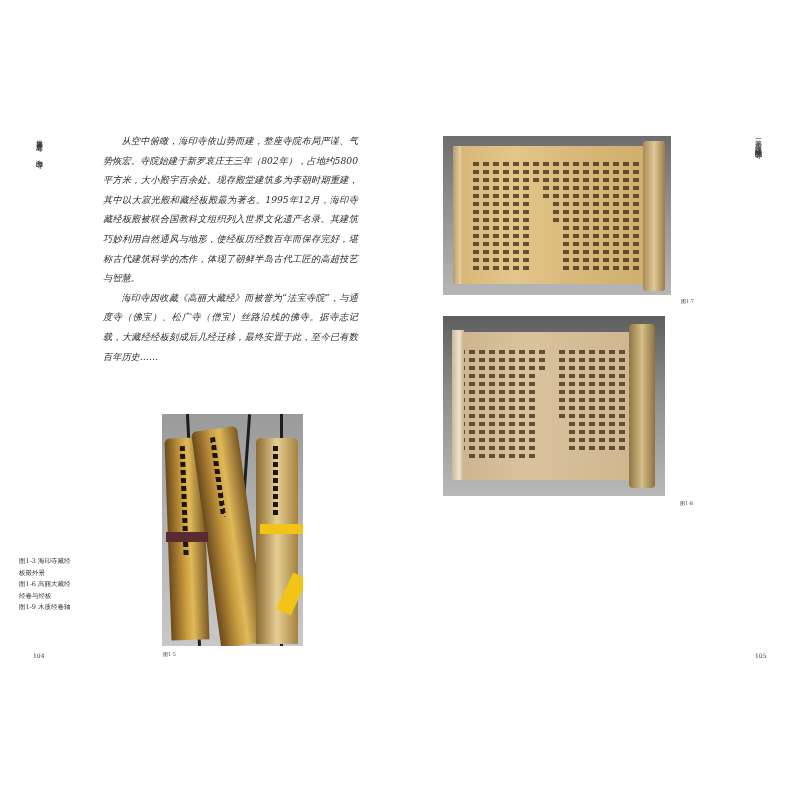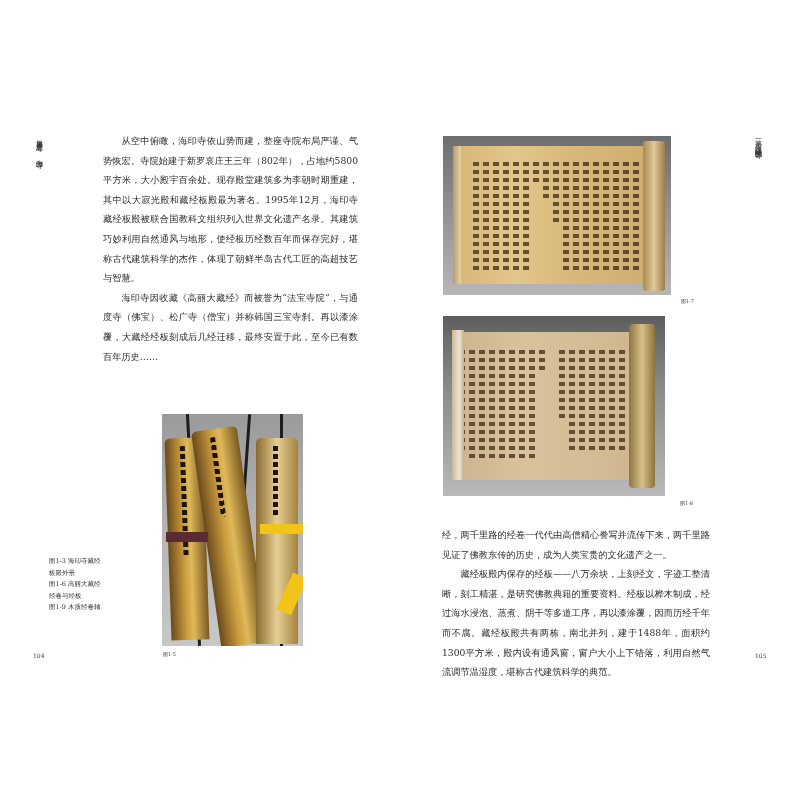--- a/index.html
+++ b/index.html
@@ -6,29 +6,29 @@
     body { width:800px; height:800px; background:#ffffff; position:relative; overflow:hidden;
            font-family:"DejaVu Serif", serif; color:#222; }
     .page { position:absolute; top:0; height:800px; }
     .left { left:0; width:400px; }
     .right { left:400px; width:400px; }
 
     .running-head { position:absolute; writing-mode:vertical-rl; font-size:7px; letter-spacing:1px; color:#333; }
     .lh { left:34px; top:134px; }
     .rh { left:353px; top:134px; }
 
-    .body-text { position:absolute; font-size:9.2px; line-height:19.6px; color:#2a2a2a; text-align:justify; }
+    .body-text { position:absolute; font-size:9.2px; line-height:19.6px; color:#2a2a2a; text-align:justify;font-style:italic; }
     .body-text p { margin:0; text-indent:2em; }
     .lt { left:103px; top:131px; width:255px; }
     .rt { left:42px; top:525px; width:268px; }
 
     .photo { position:absolute; overflow:hidden; }
     .fig-caption-tag { position:absolute; font-size:5px; color:#444; }
 
-    .side-caption { position:absolute; left:49px; top:556px; width:56px; font-size:6.5px; line-height:11.6px; color:#333; }
+    .side-caption { position:absolute; left:19px; top:556px; width:56px; font-size:6.5px; line-height:11.6px; color:#333; }
     .folio { position:absolute; font-size:6px; color:#333; }
 
     
     .scroll1 { left:43px; top:136px; width:228px; height:159px;
       background:linear-gradient(#6d6d6d,#8c8c8c 40%,#b7b7b7); }
     .scroll1 .paper { position:absolute; left:14px; top:10px; width:190px; height:138px;
       background:linear-gradient(90deg,#d7b778,#e3c68a 30%,#d9b97b 60%,#cfae6e); }
     .scroll1 .roll { position:absolute; right:6px; top:5px; width:22px; height:150px;
       background:linear-gradient(90deg,#a88a55,#e2c99a 50%,#9b7e4a); border-radius:3px; }
     .scroll1 .lroll { position:absolute; left:10px; top:10px; width:8px; height:138px;
@@ -57,21 +57,21 @@
       background:repeating-linear-gradient(#1f1408 0 5px, transparent 5px 8px); }
   </style>
 </head>
 <body>
 
 <div class="page left">
   <div class="running-head lh">世界遗产之寺 — 海印寺</div>
 
   <div class="body-text lt">
     <p>从空中俯瞰，海印寺依山势而建，整座寺院布局严谨、气势恢宏。寺院始建于新罗哀庄王三年（802年），占地约5800平方米，大小殿宇百余处。现存殿堂建筑多为李朝时期重建，其中以大寂光殿和藏经板殿最为著名。1995年12月，海印寺藏经板殿被联合国教科文组织列入世界文化遗产名录。其建筑巧妙利用自然通风与地形，使经板历经数百年而保存完好，堪称古代建筑科学的杰作，体现了朝鲜半岛古代工匠的高超技艺与智慧。</p>
-    <p>海印寺因收藏《高丽大藏经》而被誉为“法宝寺院”，与通度寺（佛宝）、松广寺（僧宝）并称韩国三宝寺刹。再以漆涂覆，大藏经经板刻成后几经迁移，最终安置于此，至今已有数百年历史……</p>
+    <p>海印寺因收藏《高丽大藏经》而被誉为“法宝寺院”，与通度寺（佛宝）、松广寺（僧宝）丝路沿线的佛寺。据寺志记载，大藏经经板刻成后几经迁移，最终安置于此，至今已有数百年历史……</p>
   </div>
 
   <div class="photo rolls">
     <div class="rod" style="left:30px;top:0;height:232px;transform:rotate(-3deg)"></div>
     <div class="rod" style="left:78px;top:0;height:232px;transform:rotate(4deg)"></div>
     <div class="rod" style="left:118px;top:0;height:232px"></div>
     <div class="bundle" style="left:6px;top:24px;width:38px;height:202px;transform:rotate(-2deg)">
         <div class="lbl" style="height:110px"></div>
       </div>
     <div class="bundle" style="left:44px;top:14px;width:46px;height:218px;transform:rotate(-8deg)">
@@ -142,20 +142,16 @@
           <div class="col" style="height:110px"></div>
         <div class="col" style="height:110px"></div>
           <div class="col" style="height:100px"></div>
       </div>
     </div>
     <div class="lroll"></div>
     <div class="roll"></div>
   </div>
   <div class="fig-caption-tag" style="left:280px;top:500px">图1-8</div>
 
-  <div class="body-text rt">
-    <p style="text-indent:0">经，两千里路的经卷一代代由高僧精心誊写并流传下来，两千里路见证了佛教东传的历史，成为人类宝贵的文化遗产之一。</p>
-    <p>藏经板殿内保存的经板——八万余块，上刻经文，字迹工整清晰，刻工精湛，是研究佛教典籍的重要资料。经板以桦木制成，经过海水浸泡、蒸煮、阴干等多道工序，再以漆涂覆，因而历经千年而不腐。藏经板殿共有两栋，南北并列，建于1488年，面积约1300平方米，殿内设有通风窗，窗户大小上下错落，利用自然气流调节温湿度，堪称古代建筑科学的典范。</p>
-  </div>
 
   <div class="running-head rh">第一章  丝路沿线的佛寺</div>
   <div class="folio" style="left:355px;top:652px">105</div>
 </div>
 
 </body></html>

